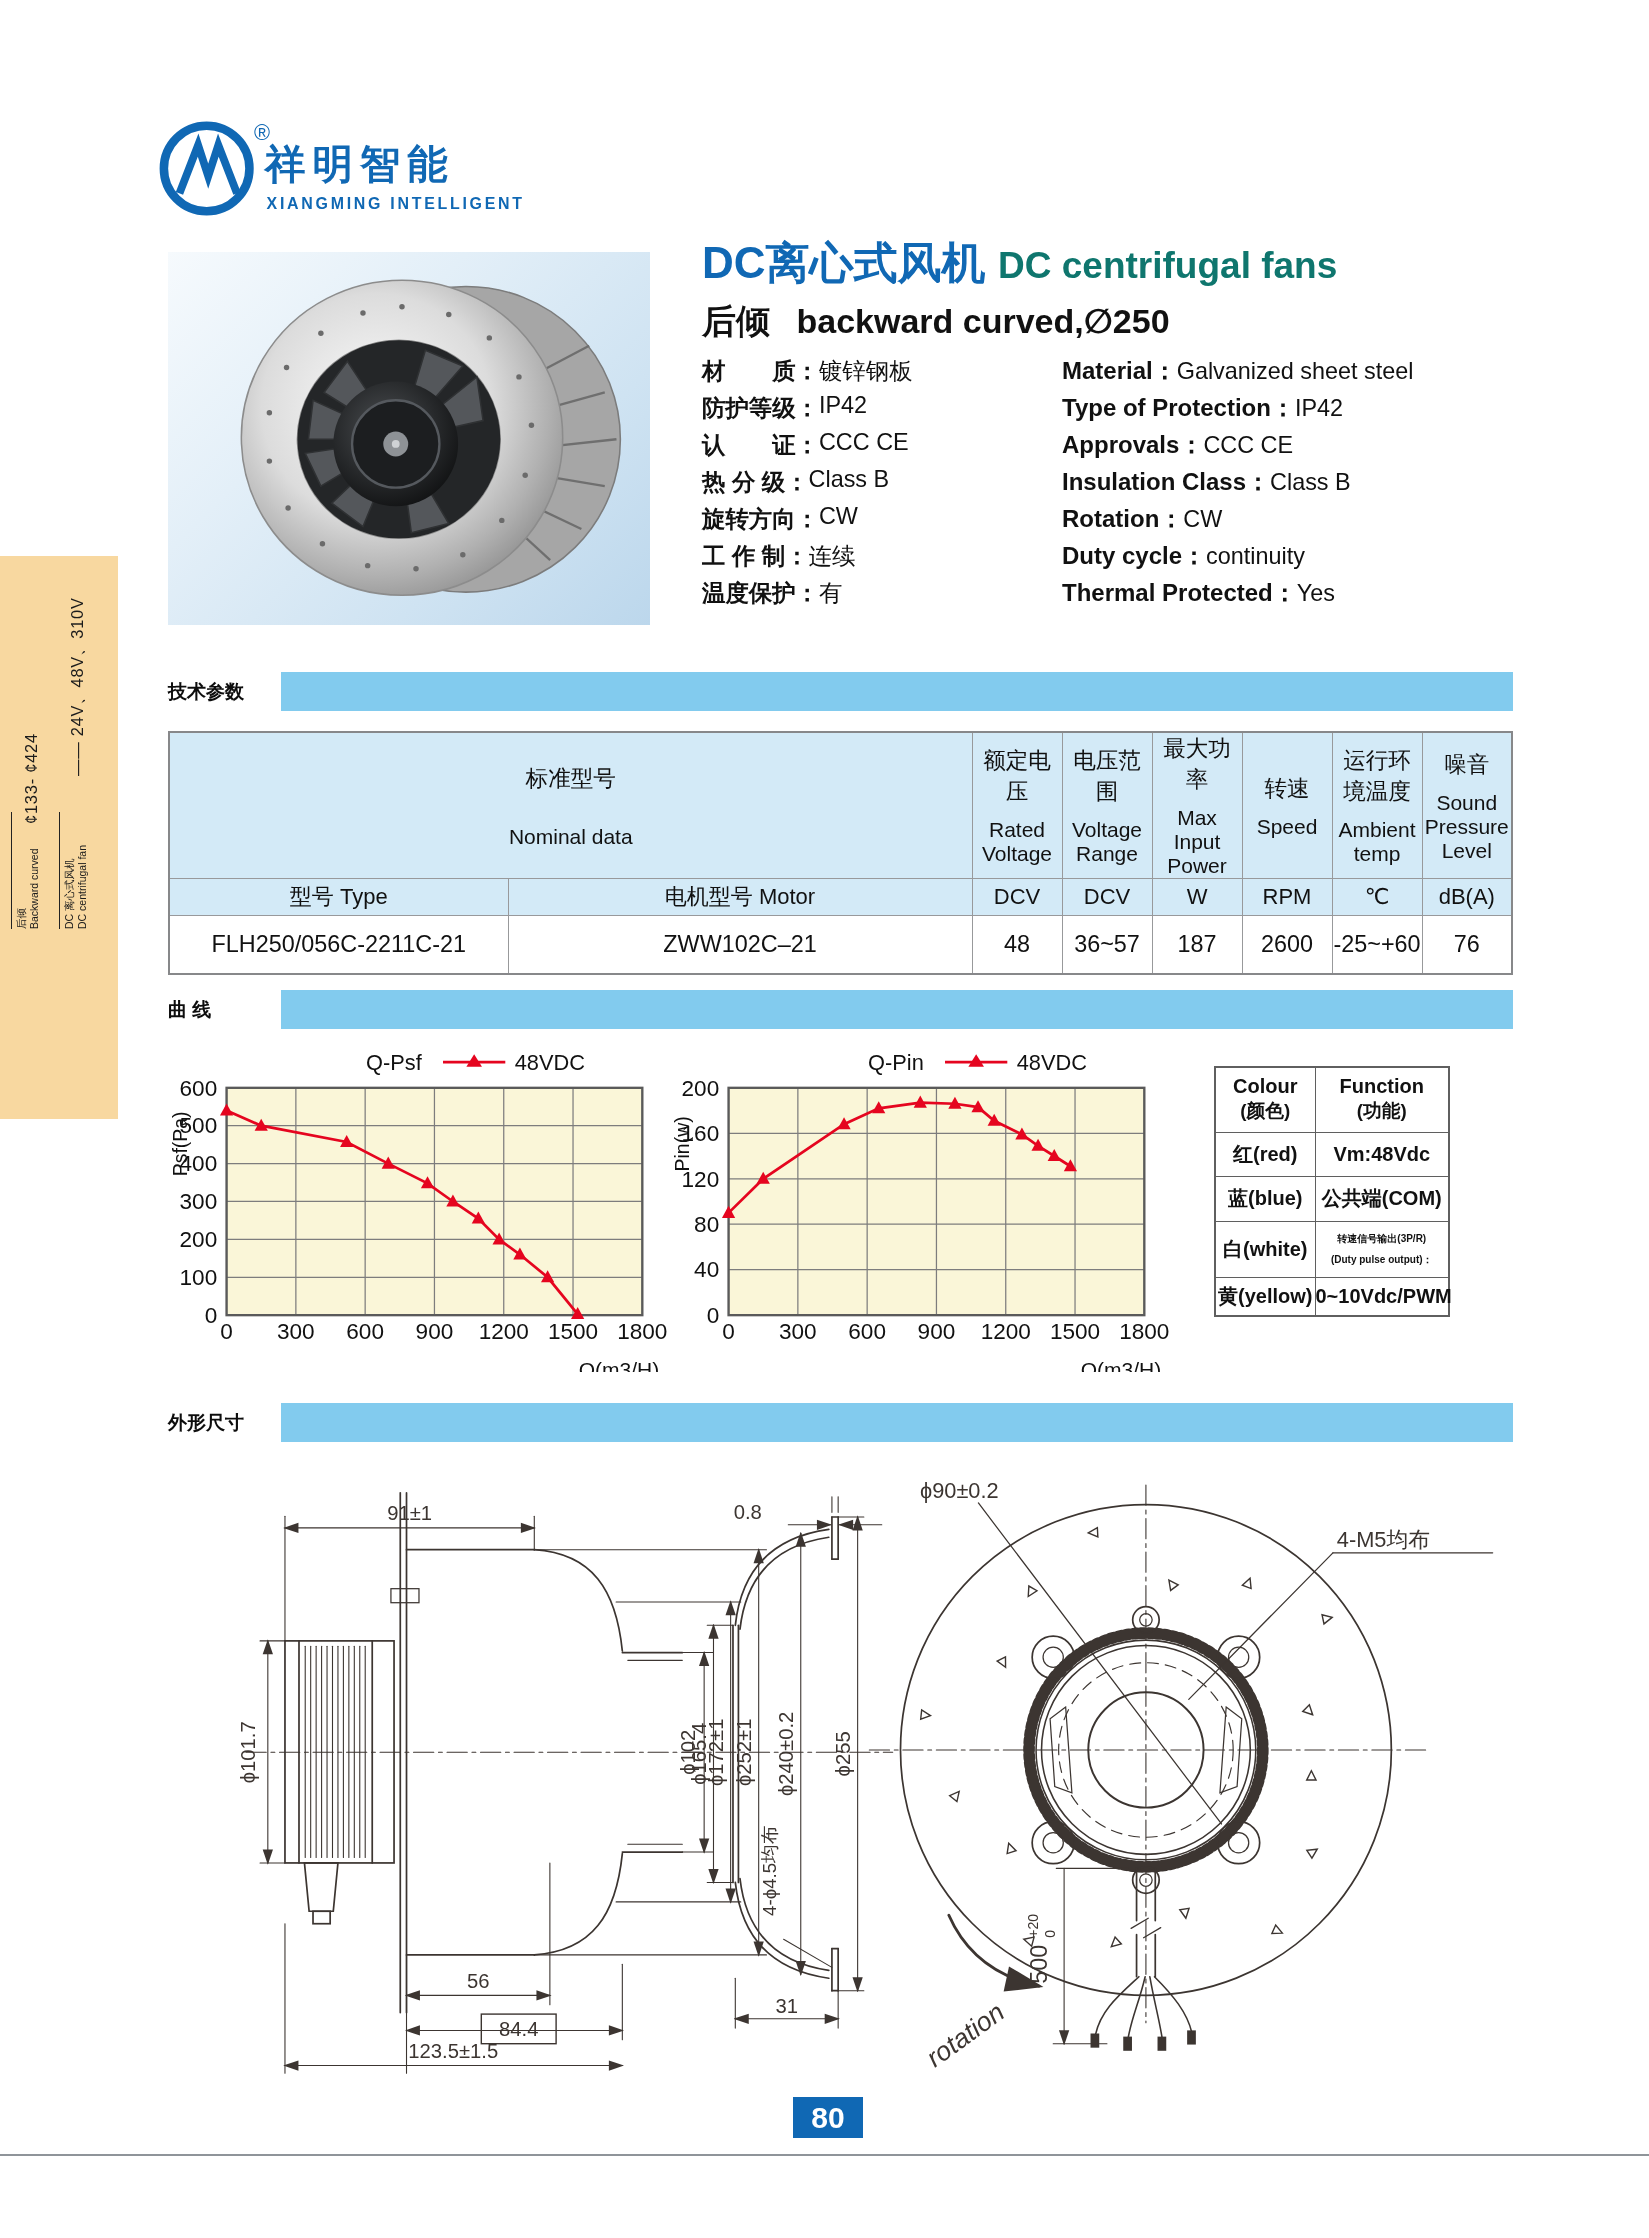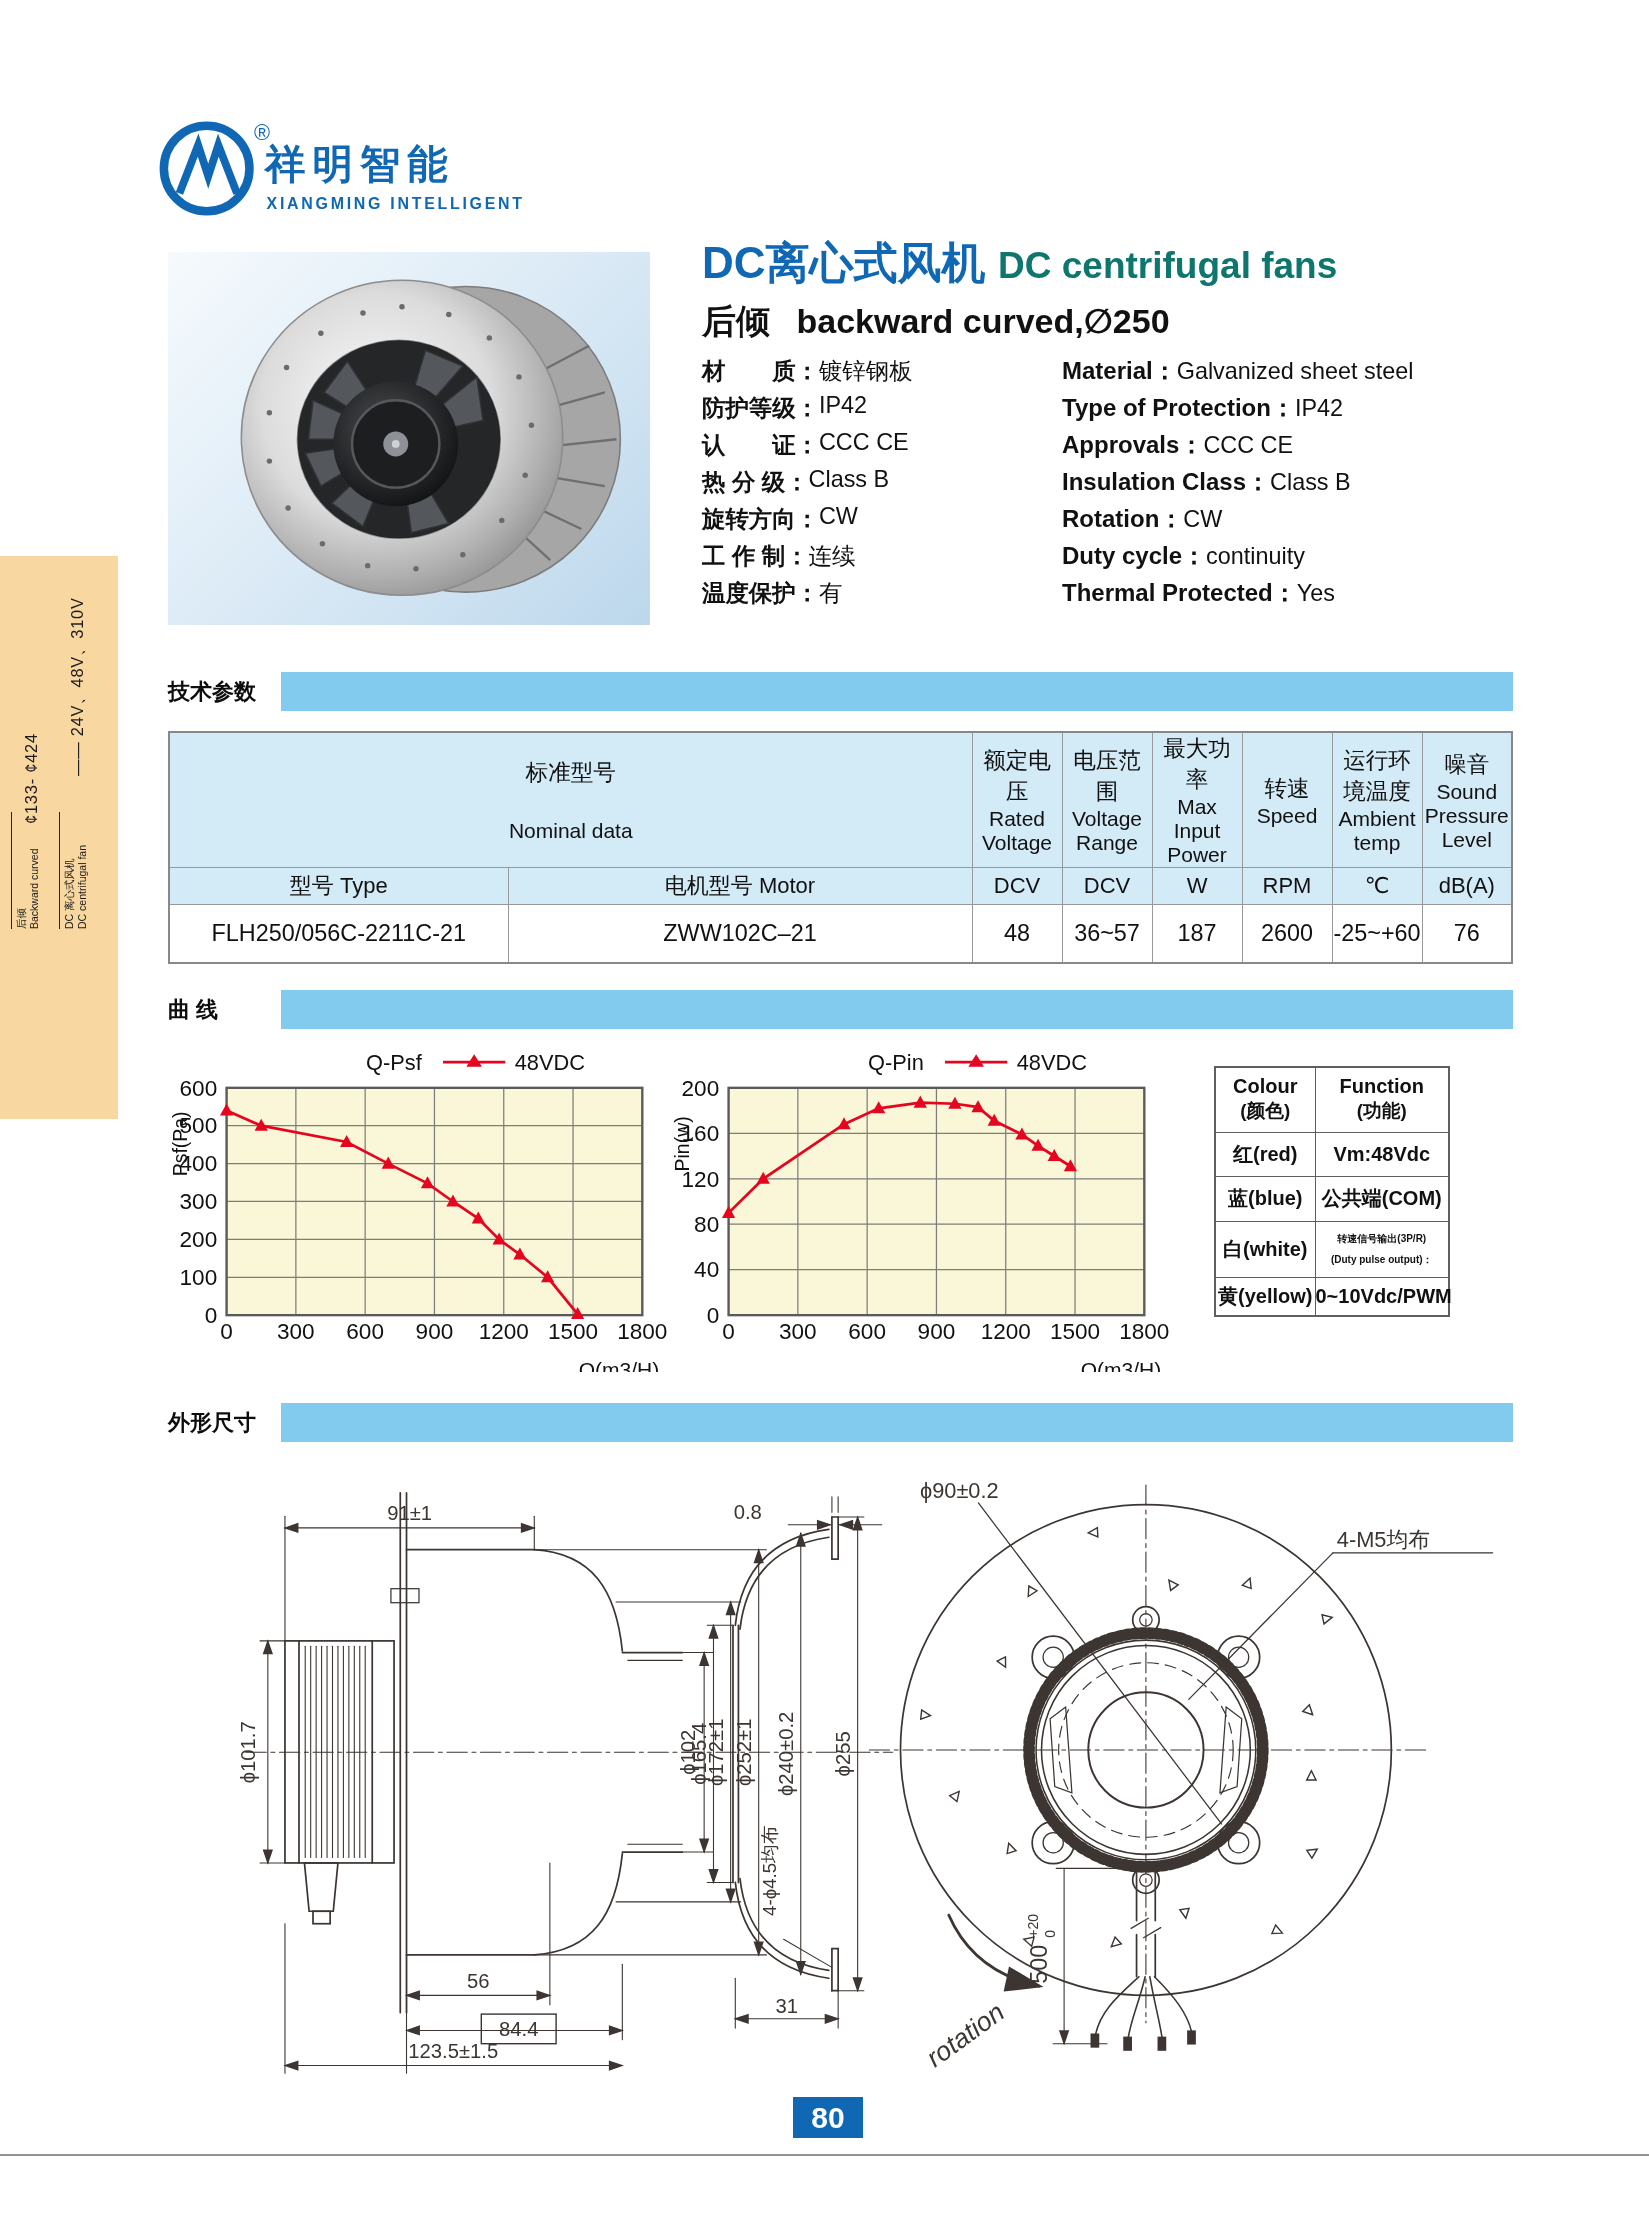--- a/index.html
+++ b/index.html
@@ -17,28 +17,28 @@
   .title-line1 .en{color:#0f766e;font-weight:600;font-size:37px;margin-left:12.5px;}
   .title-line2{font-size:34px;font-weight:700;margin-top:9.4px;white-space:nowrap;}
   .title-line2 .en{margin-left:26.5px;}
   .specs{position:absolute;left:702px;top:352px;width:811px;}
   .spec-row{display:flex;height:37px;align-items:center;font-size:23.4px;}
   .spec-cn{width:360px;display:flex;white-space:nowrap;text-align:center;}
   .spec-cn b{font-weight:700;}
   .spec-en{white-space:nowrap;}
   .spec-en b{font-weight:700;font-size:24px;}
   
-  .sec-title{position:absolute;font-size:22px;font-weight:800;color:#0d0d0d;line-height:39px;white-space:nowrap;}
+  .sec-title{position:absolute;font-size:19px;font-weight:800;color:#0d0d0d;line-height:39px;white-space:nowrap;}
   .sec-bar{position:absolute;left:281px;width:1232px;height:39px;background:#82cbee;}
   
   table.spec{border-collapse:collapse;table-layout:fixed;background:#fff;}
   table.spec td{border:1.6px solid #98999b;text-align:center;vertical-align:middle;padding:0;}
   table.spec{border:2.3px solid #87888a;}
   .thead td{background:#d3eaf7;}
-  .cellflex{display:flex;flex-direction:column;justify-content:center;align-items:center;}
+  .cellflex{display:flex;flex-direction:column;justify-content:center;align-items:center;gap:11px;}
   .hcn{font-size:22.6px;}
   .hen{font-size:21px;line-height:24px;}
   .units td{font-size:22px;}
   .datarow td{font-size:23.4px;}
   
   table.wire{border-collapse:collapse;table-layout:fixed;font-weight:bold;}
   table.wire{border:2.3px solid #5f5f5f;}
   table.wire td{border:1.6px solid #5f5f5f;text-align:center;vertical-align:middle;font-size:20px;padding:0;}
   .wire-sub{font-size:18.7px;}
   .fn2line{font-size:10px;line-height:21px;}

